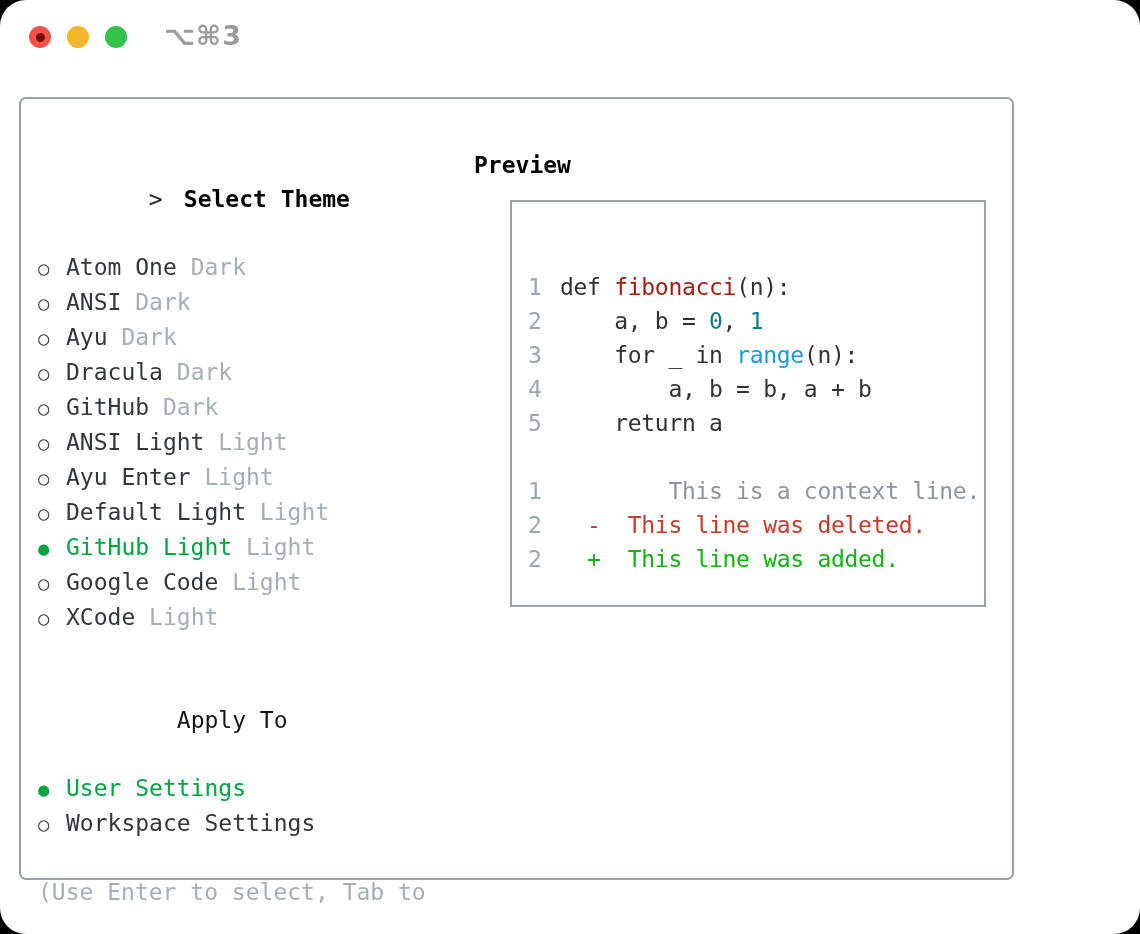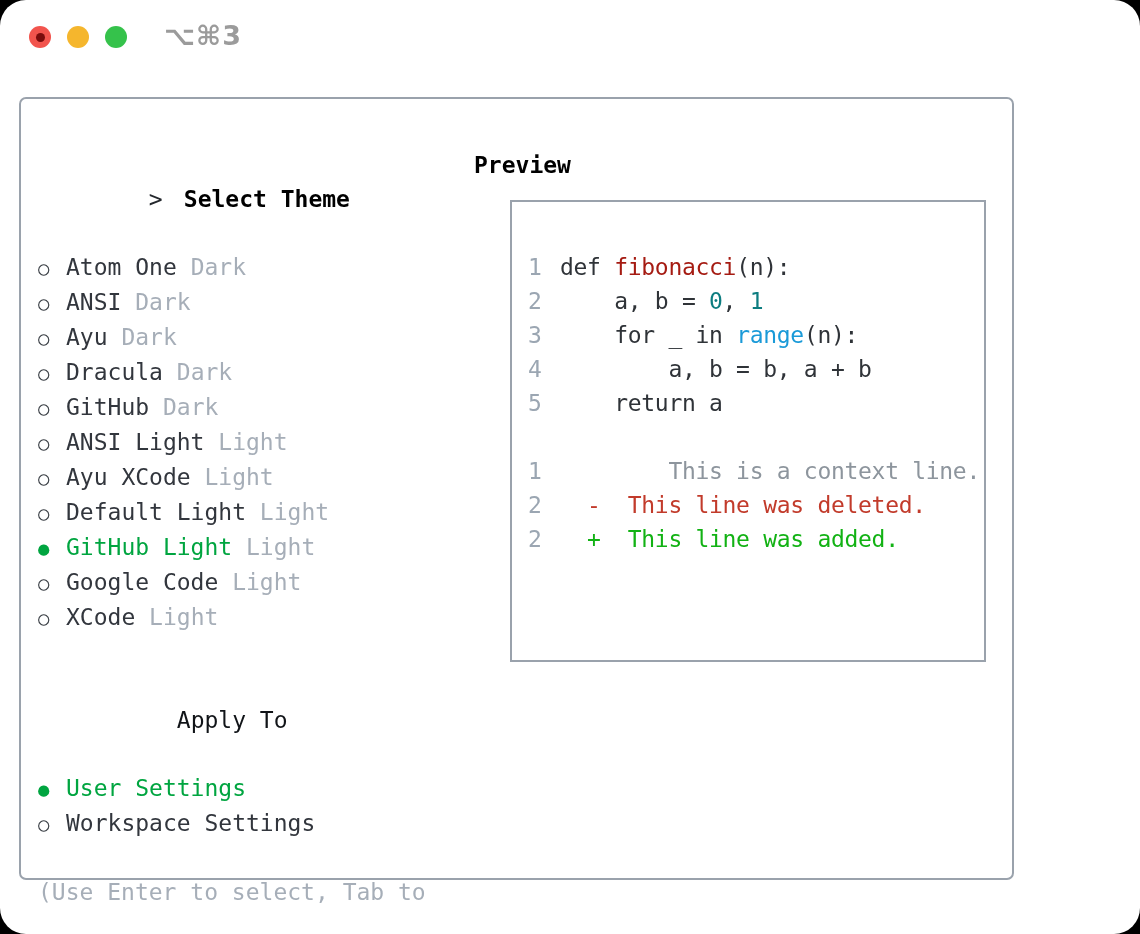--- a/index.html
+++ b/index.html
@@ -44,23 +44,23 @@
   .option-row .radio { color: #3a3f45; font-size: 19px; }
   .tname { color: var(--text-dark); white-space: pre; }
   .tvariant { color: var(--muted); white-space: pre; }
   .option-row.selected .tname,
   .option-row.selected .radio { color: var(--accent-green); }
   .hint { color: var(--muted); }
 
   
   .preview-title { position: absolute; left: 453px; top: 49px; line-height: 34px; font-size: 23px; font-weight: bold; color: #000; }
   .preview-box {
-    position: absolute; left: 489px; top: 101px; width: 476px; height: 462px;
+    position: absolute; left: 489px; top: 101px; width: 476px; height: 407px;
     border: 2px solid var(--border); background: #fff; overflow: hidden;
-    padding: 48px 0 0 16px;
+    padding: 68px 0 0 16px;
   }
   .preview-box .row { letter-spacing: -0.3px; }
   .gutter { display: inline-block; width: 32px; color: var(--line-number); white-space: pre; }
   .seg { white-space: pre; }
   .c-code    { color: var(--code-text); }
   .c-func    { color: var(--code-function); }
   .c-num     { color: var(--code-number); }
   .c-builtin { color: var(--code-builtin); }
   .c-ctx     { color: var(--diff-context); }
   .c-del     { color: var(--diff-deleted); }
@@ -87,21 +87,21 @@
         <span class="bullet prompt">&gt;</span><span class="hdr">Select Theme</span>
       </div>
 
       <div id="theme-list">
           <div class="row option-row"><span class="bullet radio">○</span><span class="tname">Atom One</span><span class="tvariant"> Dark</span></div>
           <div class="row option-row"><span class="bullet radio">○</span><span class="tname">ANSI</span><span class="tvariant"> Dark</span></div>
           <div class="row option-row"><span class="bullet radio">○</span><span class="tname">Ayu</span><span class="tvariant"> Dark</span></div>
           <div class="row option-row"><span class="bullet radio">○</span><span class="tname">Dracula</span><span class="tvariant"> Dark</span></div>
           <div class="row option-row"><span class="bullet radio">○</span><span class="tname">GitHub</span><span class="tvariant"> Dark</span></div>
           <div class="row option-row"><span class="bullet radio">○</span><span class="tname">ANSI Light</span><span class="tvariant"> Light</span></div>
-          <div class="row option-row"><span class="bullet radio">○</span><span class="tname">Ayu XCode</span><span class="tvariant"> Light</span></div>
+          <div class="row option-row"><span class="bullet radio">○</span><span class="tname">Ayu Enter</span><span class="tvariant"> Light</span></div>
           <div class="row option-row"><span class="bullet radio">○</span><span class="tname">Default Light</span><span class="tvariant"> Light</span></div>
           <div class="row option-row selected"><span class="bullet radio">●</span><span class="tname">GitHub Light</span><span class="tvariant"> Light</span></div>
           <div class="row option-row"><span class="bullet radio">○</span><span class="tname">Google Code</span><span class="tvariant"> Light</span></div>
           <div class="row option-row"><span class="bullet radio">○</span><span class="tname">XCode</span><span class="tvariant"> Light</span></div>
         </div>
 
       <div class="row spacer"></div>
 
       <div class="row">
         <span class="bullet"></span><span class="hdr2">Apply To</span>

